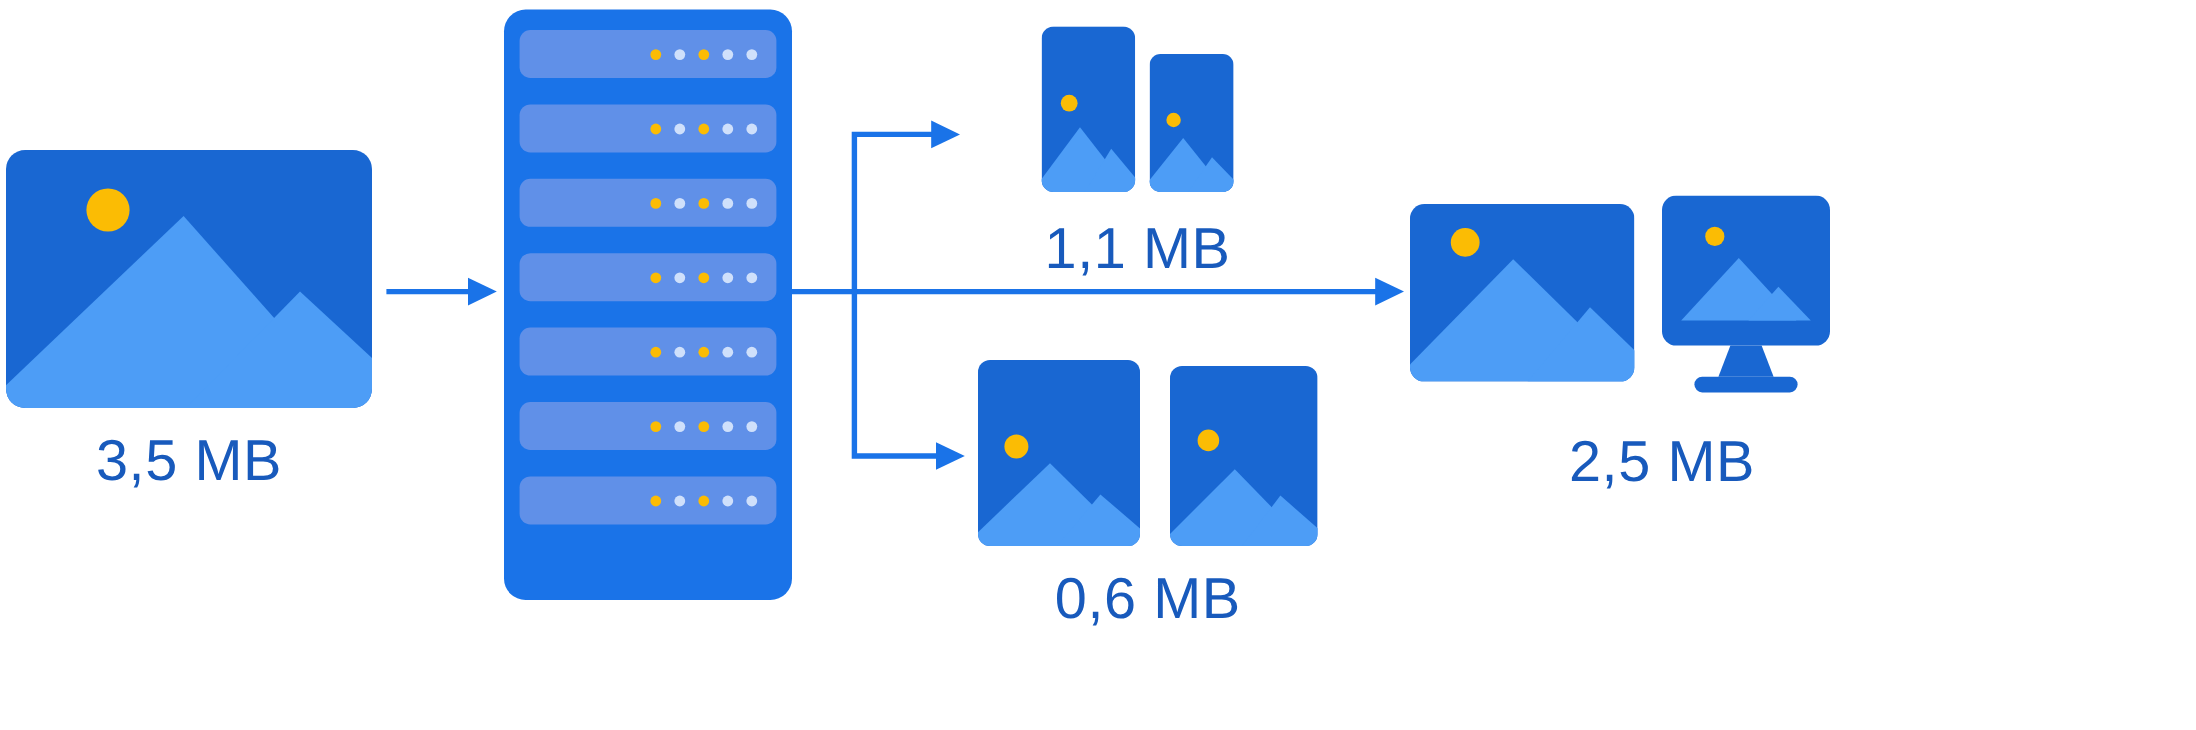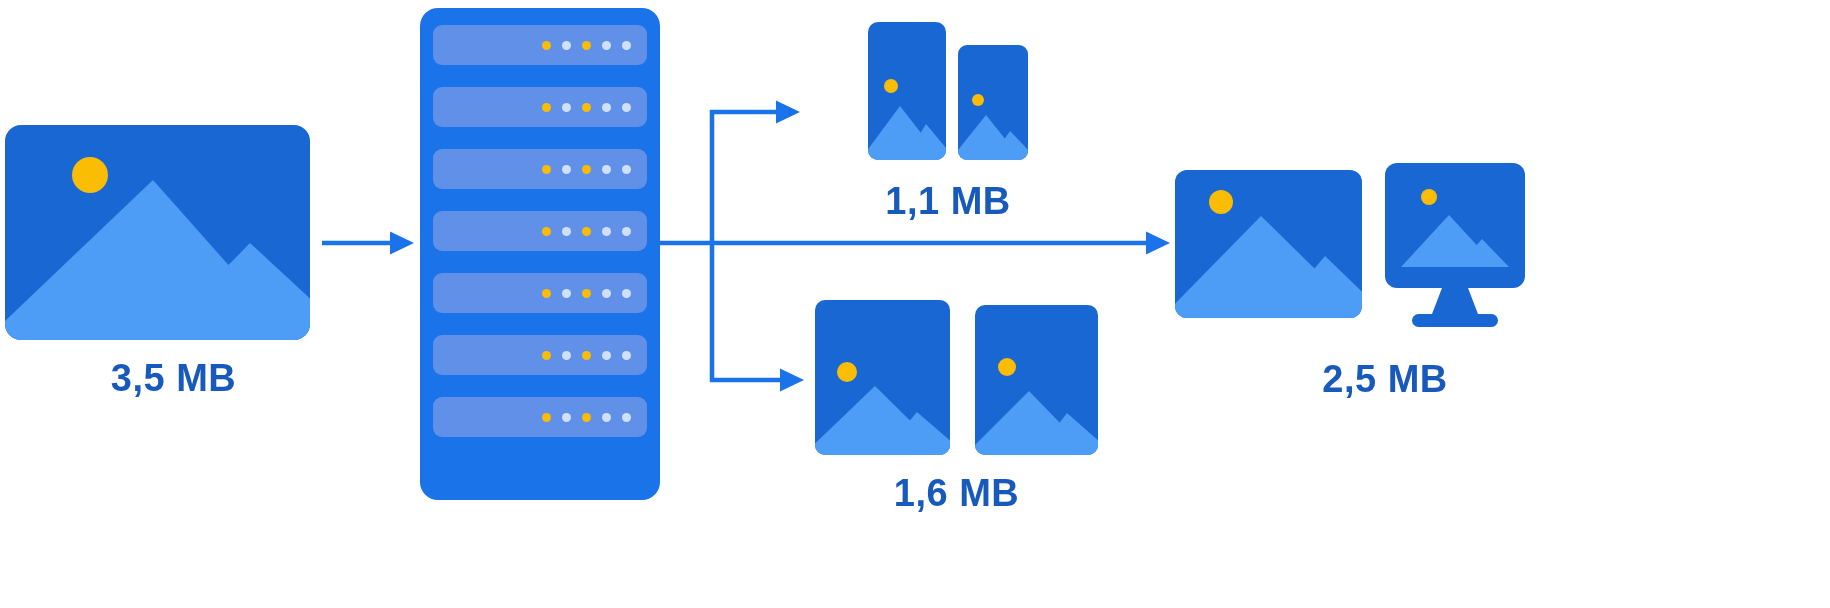--- a/index.html
+++ b/index.html
@@ -8,22 +8,22 @@
     width: 1830px;
     height: 608px;
     background: var(--background, #fff);
     font-family: "Liberation Sans", sans-serif;
     overflow: hidden;
   }
   .node { position: absolute; }
   .size-label {
     position: absolute;
     text-align: center;
-    font-size: 38px;
-    font-weight: 700;
+    font-size: 48px;
+    font-weight: 400;
     letter-spacing: 0.5px;
     color: var(--label-blue, #185ABC);
   }
   .connectors {
     position: absolute;
     left: 0; top: 0;
     pointer-events: none;
   }
   .server {
     position: absolute;
@@ -82,21 +82,21 @@
           </clipPath>
         </defs>
       <g clip-path="url(#clipA)">
         <rect width="305" height="215" fill="var(--image-blue)"></rect>
         <circle cx="85" cy="50" r="18" fill="var(--accent-yellow)"></circle>
         <polygon points="-20,215 148,55 290,215" fill="var(--mountain-blue)"></polygon>
         <polygon points="150,215 245,118 350,215" fill="var(--mountain-blue)"></polygon>
       </g>
     </svg>
   </div>
-  <div class="size-label" style="left:16px; top:357px; width:315px;text-align:center;">3,5 MB</div>
+  <div class="size-label" style="left:0; top:357px; width:315px;text-align:center;">3,5 MB</div>
 
   <div class="server">
       <div class="slat">
         <span class="dot" style="background: rgb(251, 188, 4);"></span>
         <span class="dot" style="background: rgb(207, 224, 251);"></span>
         <span class="dot" style="background: rgb(251, 188, 4);"></span>
         <span class="dot" style="background: rgb(207, 224, 251);"></span>
         <span class="dot" style="background: rgb(207, 224, 251);"></span>
       </div>
       <div class="slat">
@@ -198,21 +198,21 @@
           </clipPath>
         </defs>
       <g clip-path="url(#clipE)">
         <rect width="123" height="150" fill="var(--image-blue)"></rect>
         <circle cx="32" cy="62" r="9" fill="var(--accent-yellow)"></circle>
         <polygon points="-10,150 54,86 116,150" fill="var(--mountain-blue)"></polygon>
         <polygon points="60,150 92,108 140,150" fill="var(--mountain-blue)"></polygon>
       </g>
     </svg>
   </div>
-  <div class="size-label" style="left:815px; top:472px; width:283px;">1,6 MB</div>
+  <div class="size-label" style="left:815px; top:472px; width:283px;">0,6 MB</div>
 
   <div class="node" style="left:1175px; top:170px;">
     <svg width="187" height="148" viewBox="0 0 187 148">
       <defs>
           <clipPath id="clipF">
             <rect width="187" height="148" rx="12"></rect>
           </clipPath>
         </defs>
       <g clip-path="url(#clipF)">
         <rect width="187" height="148" fill="var(--image-blue)"></rect>

